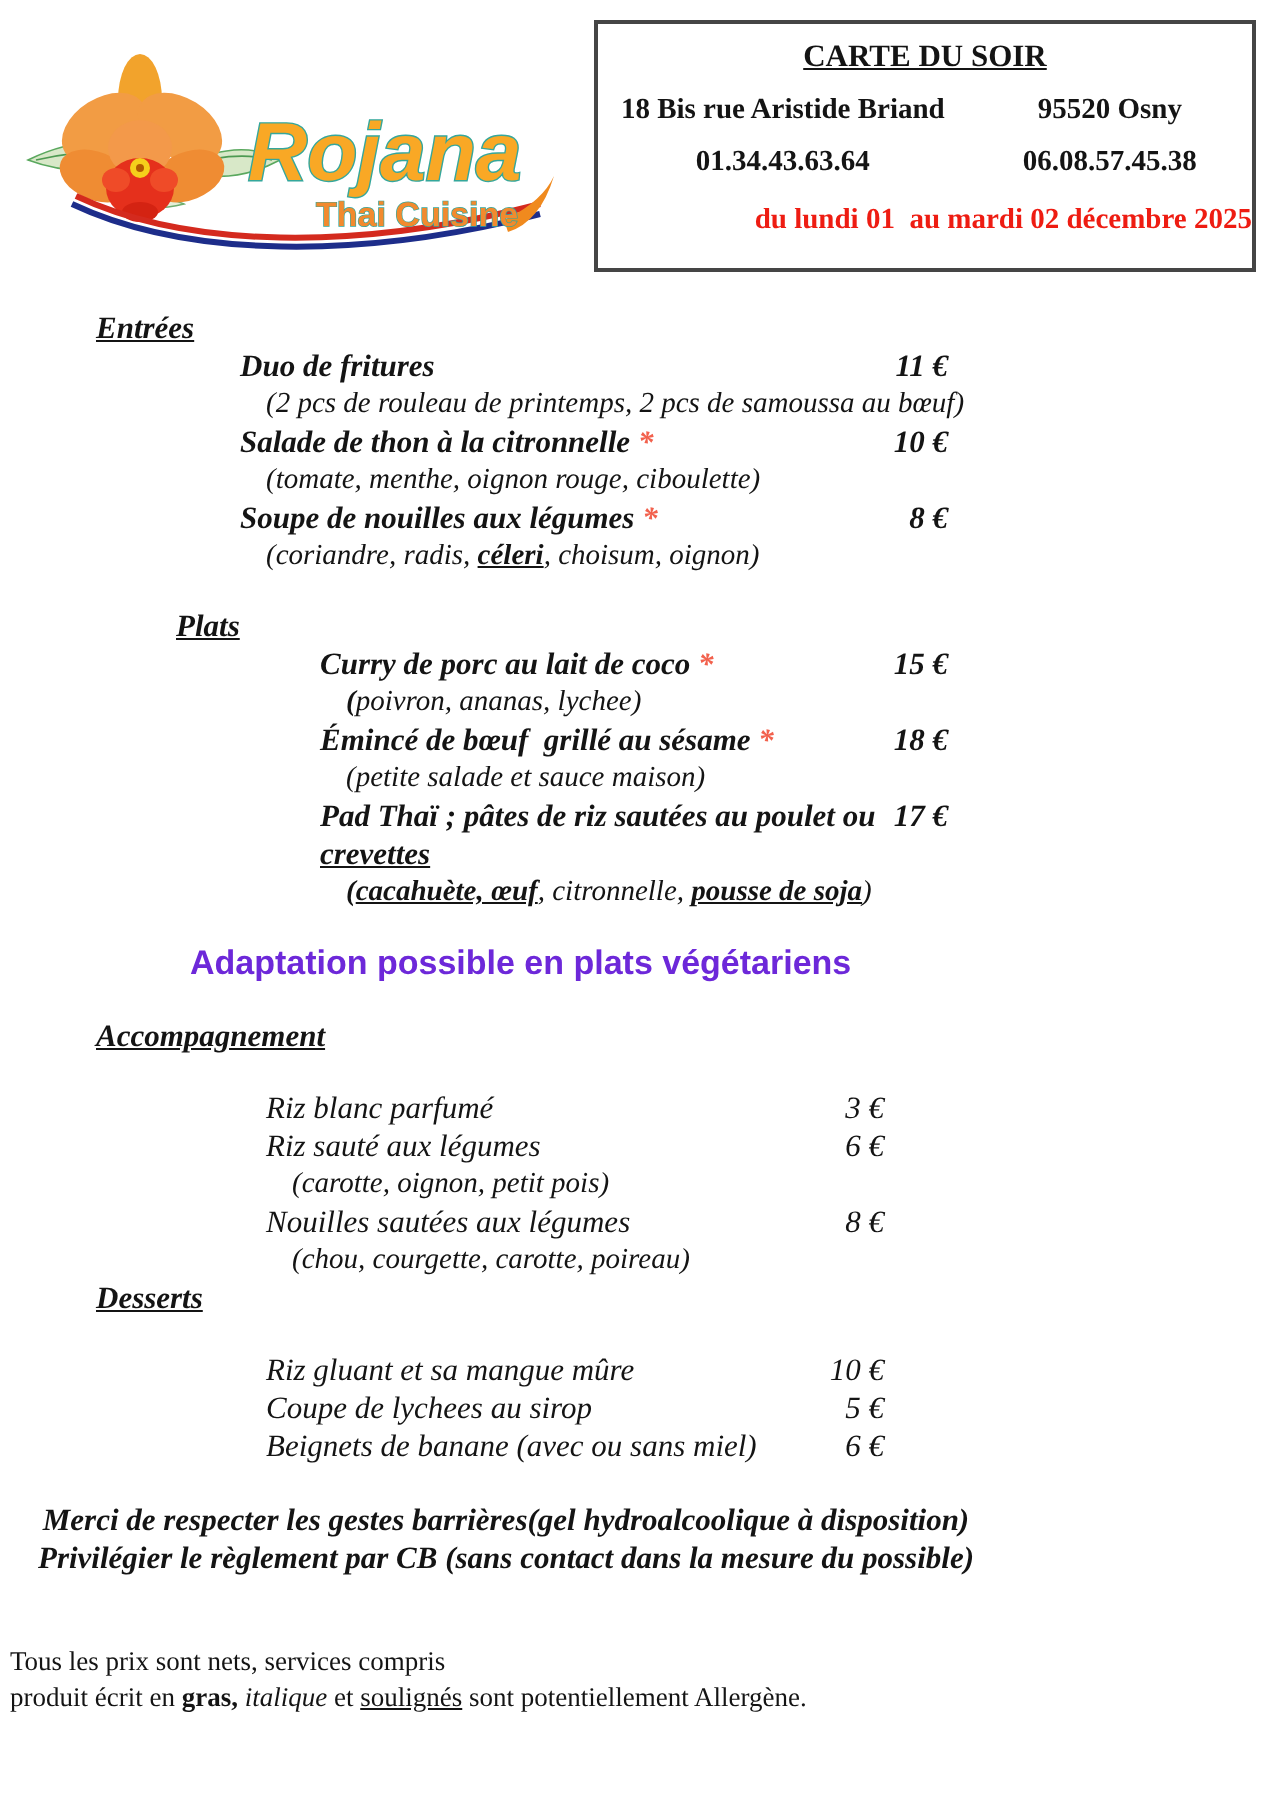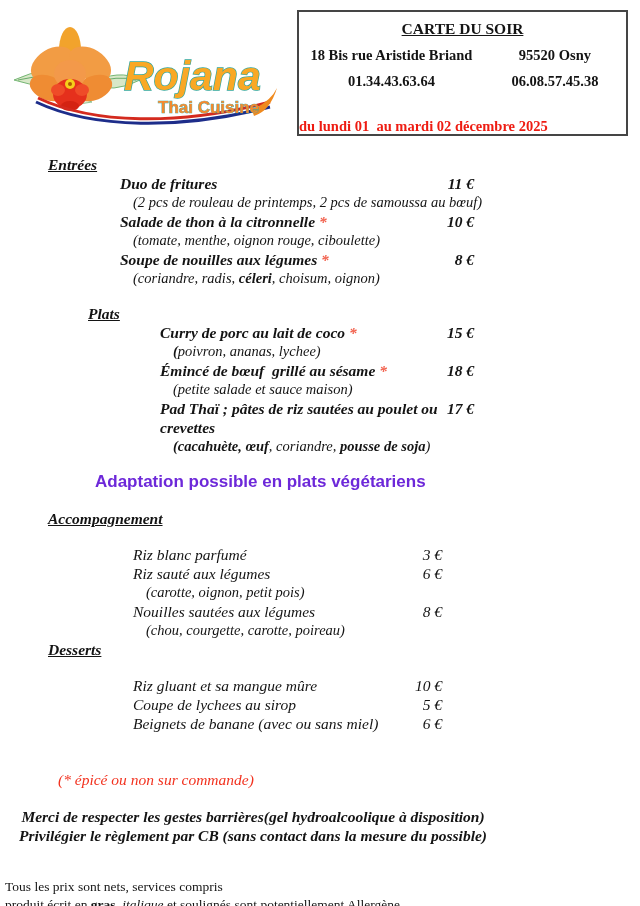--- a/index.html
+++ b/index.html
@@ -12,21 +12,21 @@
   
   .header-box{
     position:absolute;left:297px;top:10px;width:331px;height:126px;
     border:2px solid #454545;box-sizing:border-box;padding-top:7px;
   }
   .hb-title{text-align:center;font-weight:bold;font-size:15.5px;line-height:19px;}
   .hb-title span{text-decoration:underline;}
   .hb-row{display:flex;font-weight:bold;font-size:14.5px;margin-top:8px;line-height:18px;}
   .hb-row .c1{flex:1.3;text-align:center;}
   .hb-row .c2{flex:1;text-align:center;}
-  .hb-date{color:var(--date-red,#ee1c12);font-weight:bold;font-size:14.5px;text-align:left;margin-top:27px;white-space:pre-wrap;line-height:18px;}
+  .hb-date{color:var(--date-red,#ee1c12);font-weight:bold;font-size:14.5px;text-align:right;margin-top:11px;white-space:pre-wrap;line-height:18px;}
   
   .content{position:absolute;left:0;top:155px;width:540px;}
   h2.sec{font-size:15.5px;font-weight:bold;font-style:italic;text-decoration:underline;margin:0 0 0 48px;line-height:19px;}
   .item-row{display:flex;align-items:baseline;line-height:19px;}
   .item-name{flex:1;white-space:pre-wrap;}
   .item-desc{font-style:italic;font-size:14.5px;line-height:19px;}
   .main .item-row{margin-left:120px;margin-right:66px;}
   .main .item-name,.main .item-price{font-weight:bold;font-style:italic;font-size:15.5px;}
   .main .item-desc{margin-left:133px;}
   .side .item-row{margin-left:133px;margin-right:98px;}
@@ -36,21 +36,21 @@
   #sec-plats{margin-top:16px;padding-left:40px;}
   #sec-accomp{margin-top:18px;}
   .veg-note{font-family:"Liberation Sans",sans-serif;font-weight:bold;font-size:17px;color:#6d28d9;margin:16px 0 0 95px;line-height:19px;}
   .spicy-note{color:var(--spicy-red,#f2321f);font-style:italic;font-size:15.5px;margin:37px 0 0 58px;line-height:19px;}
   .asterisk{color:var(--asterisk-red,#f2614d);font-weight:bold;}
   
   .footer-bold{width:506px;text-align:center;font-weight:bold;font-style:italic;font-size:15.5px;line-height:19px;margin-top:18px;}
   .footer-small{font-size:13.5px;line-height:18px;margin:33px 0 0 5px;}
   .footer-small.second{margin-top:0;}
   
-  .p-b{font-weight:bold;} .p-u{} .p-i{font-style:italic;}
+  .p-b{font-weight:bold;} .p-u{text-decoration:underline;} .p-i{font-style:italic;}
 </style>
 </head>
 <body>
 
 <div class="page">
 
   <div class="logo">
     <svg viewBox="0 0 274 112" width="274" height="112">
 
       <g>
@@ -148,21 +148,21 @@
       <span class="item-price">18 €</span>
     </div>
     <div class="item-desc"><span>(petite salade et sauce maison)</span></div>
   </div>
 
   <div class="item">
     <div class="item-row">
       <span class="item-name"><span>Pad Thaï ; pâtes de riz sautées au poulet ou </span><span class="p-u">crevettes</span></span>
       <span class="item-price">17 €</span>
     </div>
-    <div class="item-desc"><span class="p-b">(</span><span class="p-b p-u">cacahuète, œuf</span><span>, coriandre, </span><span class="p-b p-u">pousse de soja</span><span>)</span></div>
+    <div class="item-desc"><span class="p-b">(</span><span class="p-b p-u">cacahuète, œuf</span><span>, citronnelle, </span><span class="p-b p-u">pousse de soja</span><span>)</span></div>
   </div>
 </div>
     </section>
 
     <div class="veg-note">Adaptation possible en plats végétariens</div>
 
     <section class="side" id="sec-accomp">
       <h2 class="sec">Accompagnement</h2>
       <div class="items">
   <div class="item">
@@ -213,21 +213,20 @@
   <div class="item">
     <div class="item-row">
       <span class="item-name"><span>Beignets de banane (avec ou sans miel)</span></span>
       <span class="item-price">6 €</span>
     </div>
 
   </div>
 </div>
     </section>
 
-    <div class="spicy-note">(* épicé ou non sur commande)</div>
 
     <div class="footer-bold">
       <div>Merci de respecter les gestes barrières(gel hydroalcoolique à disposition)</div>
       <div>Privilégier le règlement par CB (sans contact dans la mesure du possible)</div>
     </div>
 
     <div class="footer-small">Tous les prix sont nets, services compris</div>
     <div class="footer-small second"><span>produit écrit en </span><span class="p-b">gras,</span><span> </span><span class="p-i">italique</span><span> et </span><span class="p-u">soulignés</span><span> sont potentiellement Allergène.</span></div>
 
   </div>

